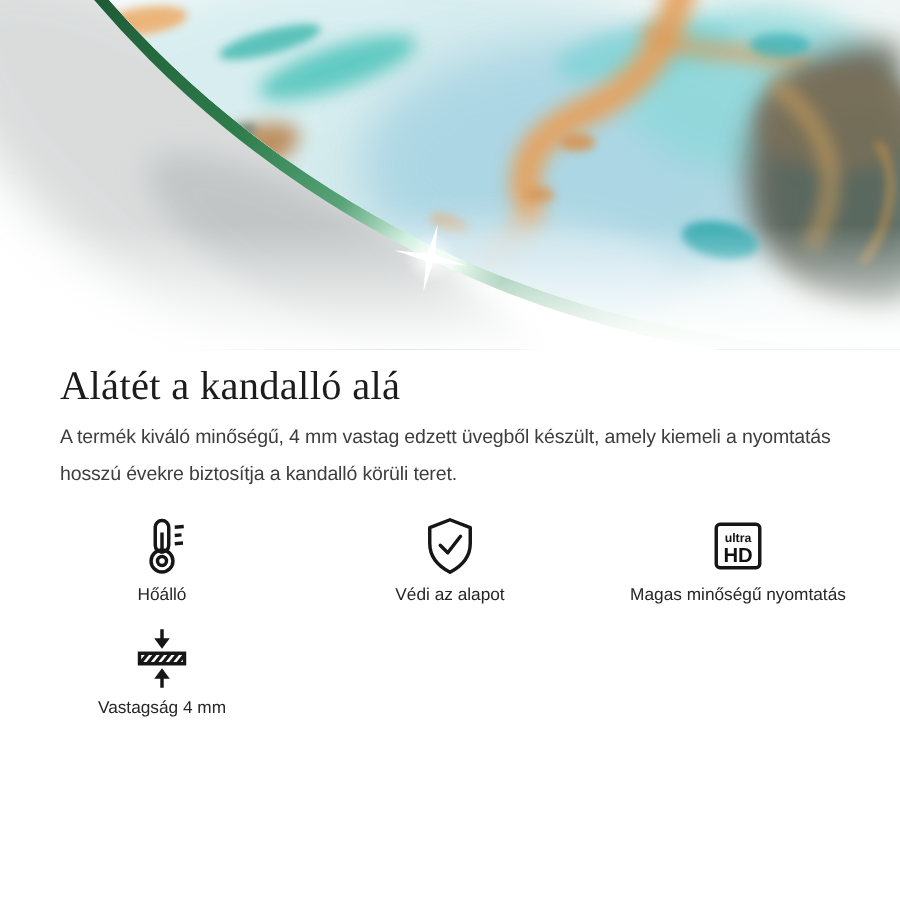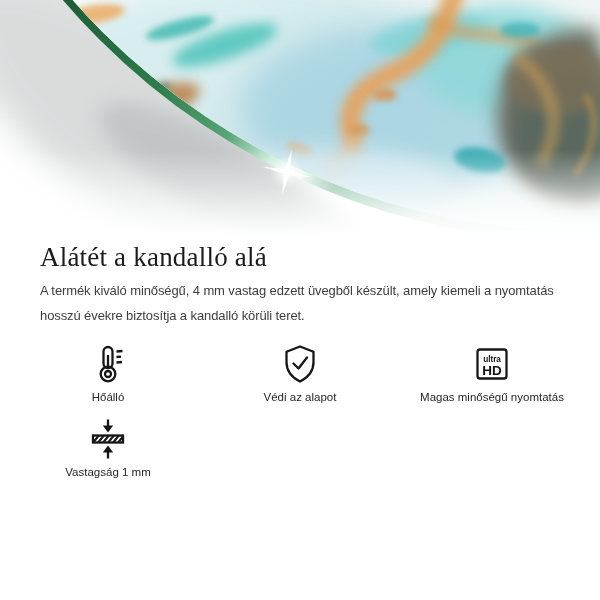--- a/index.html
+++ b/index.html
@@ -215,18 +215,18 @@
               <line x1="21" y1="27" x2="29" y2="17"></line>
               <line x1="26" y1="27" x2="34" y2="17"></line>
               <line x1="31" y1="27" x2="39" y2="17"></line>
             </g>
             <line class="icon-stroke" stroke-width="2.5" x1="22" y1="2.5" x2="22" y2="9"></line>
             <polygon class="icon-fill" points="16.8,8.5 27.2,8.5 22,15.5"></polygon>
             <line class="icon-stroke" stroke-width="2.5" x1="22" y1="41.5" x2="22" y2="35"></line>
             <polygon class="icon-fill" points="16.8,35.5 27.2,35.5 22,28.5"></polygon>
           </svg>
         </span>
-        <span class="label">Vastagság 1 mm</span>
+        <span class="label">Vastagság 4 mm</span>
       </div>
 
     </div>
   </div>
 </div>
 
 </body></html>

